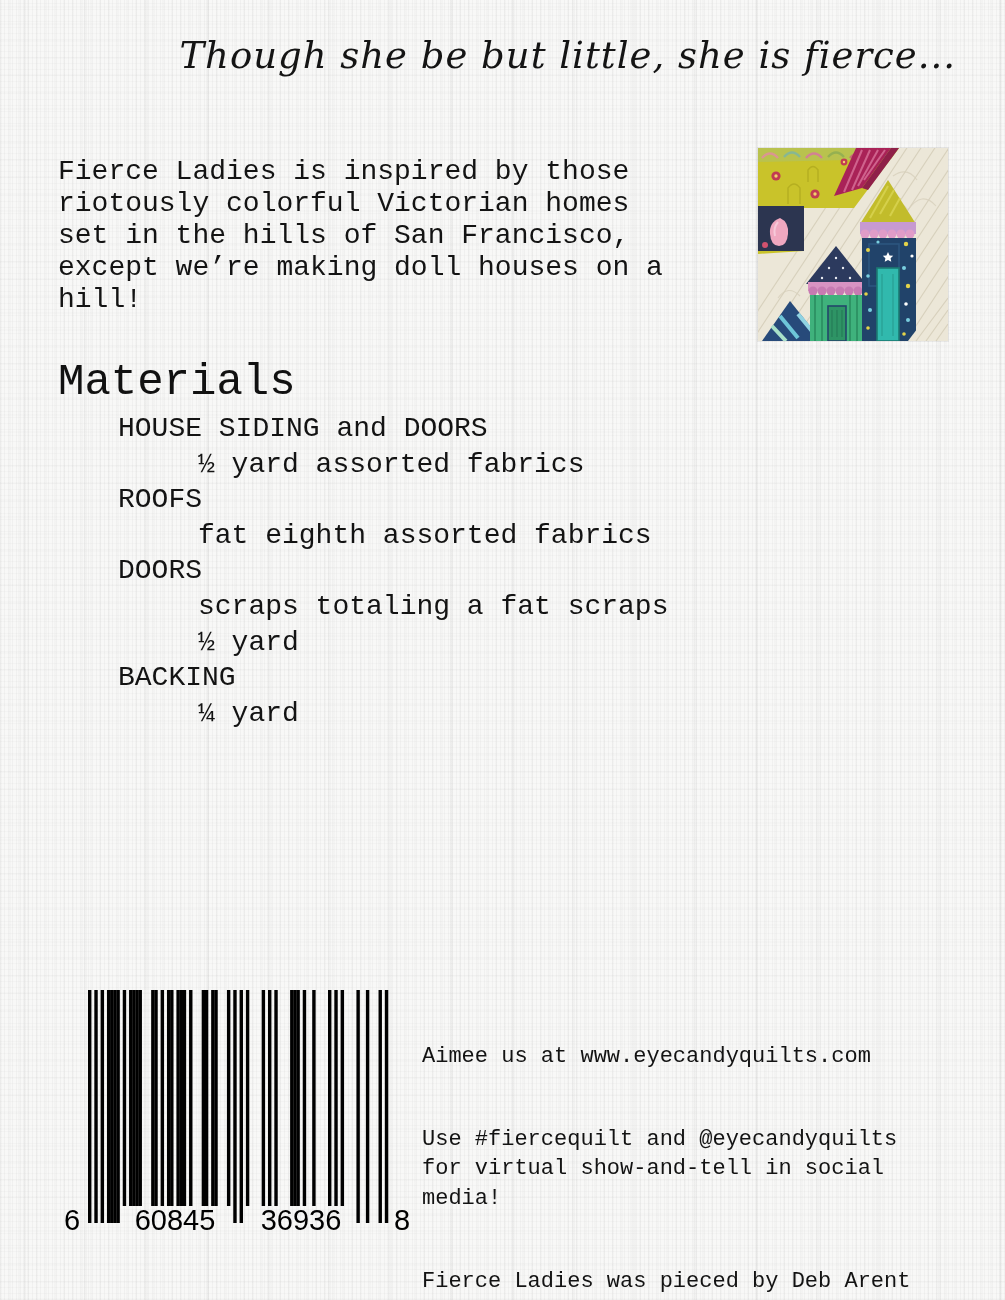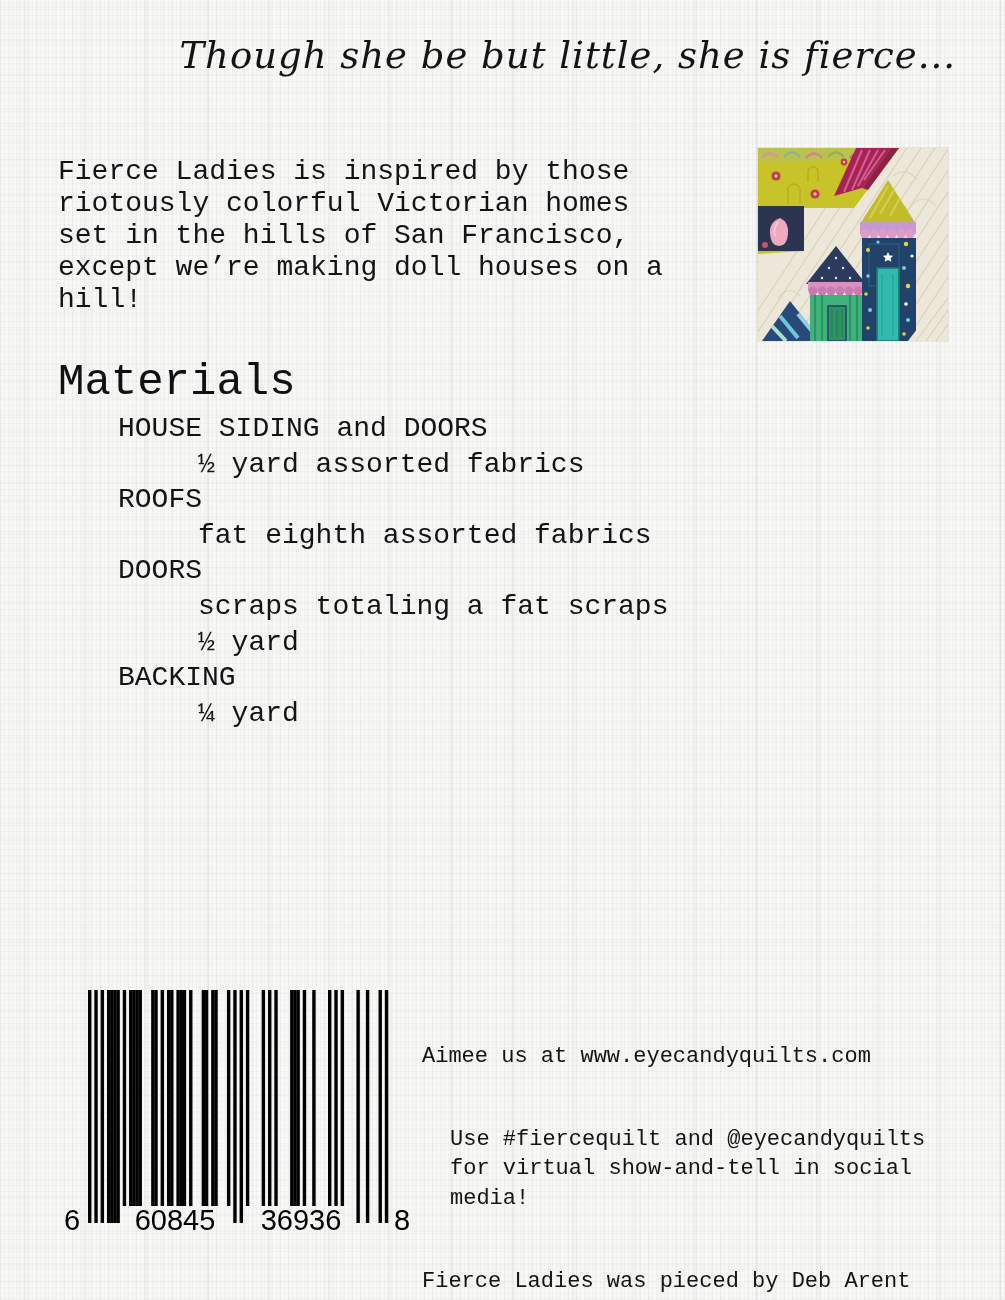--- a/index.html
+++ b/index.html
@@ -37,21 +37,21 @@
     position:absolute;left:58px;top:411px;width:700px;
     font-size:28px;line-height:35.6px;color:#131313;
   }
   .mat-term{padding-left:60px;}
   .mat-amount{padding-left:140px;}
   .barcode{position:absolute;left:58px;top:990px;width:360px;height:250px;}
   .footer{
     position:absolute;left:422px;top:1012px;width:540px;
     font-size:22px;line-height:29.5px;color:#131313;white-space:pre-line;
   }
-  .footer-block-social{margin-top:24px;margin-left:28px;}
+  .footer-block-social{margin-top:24px;}
   .footer-block-credits{margin-top:24px;}
 </style>
 </head>
 <body>
 
 <div class="page">
 
   <div class="tagline">Though she be but little, she is fierce...</div>
 
   <div class="photo">

